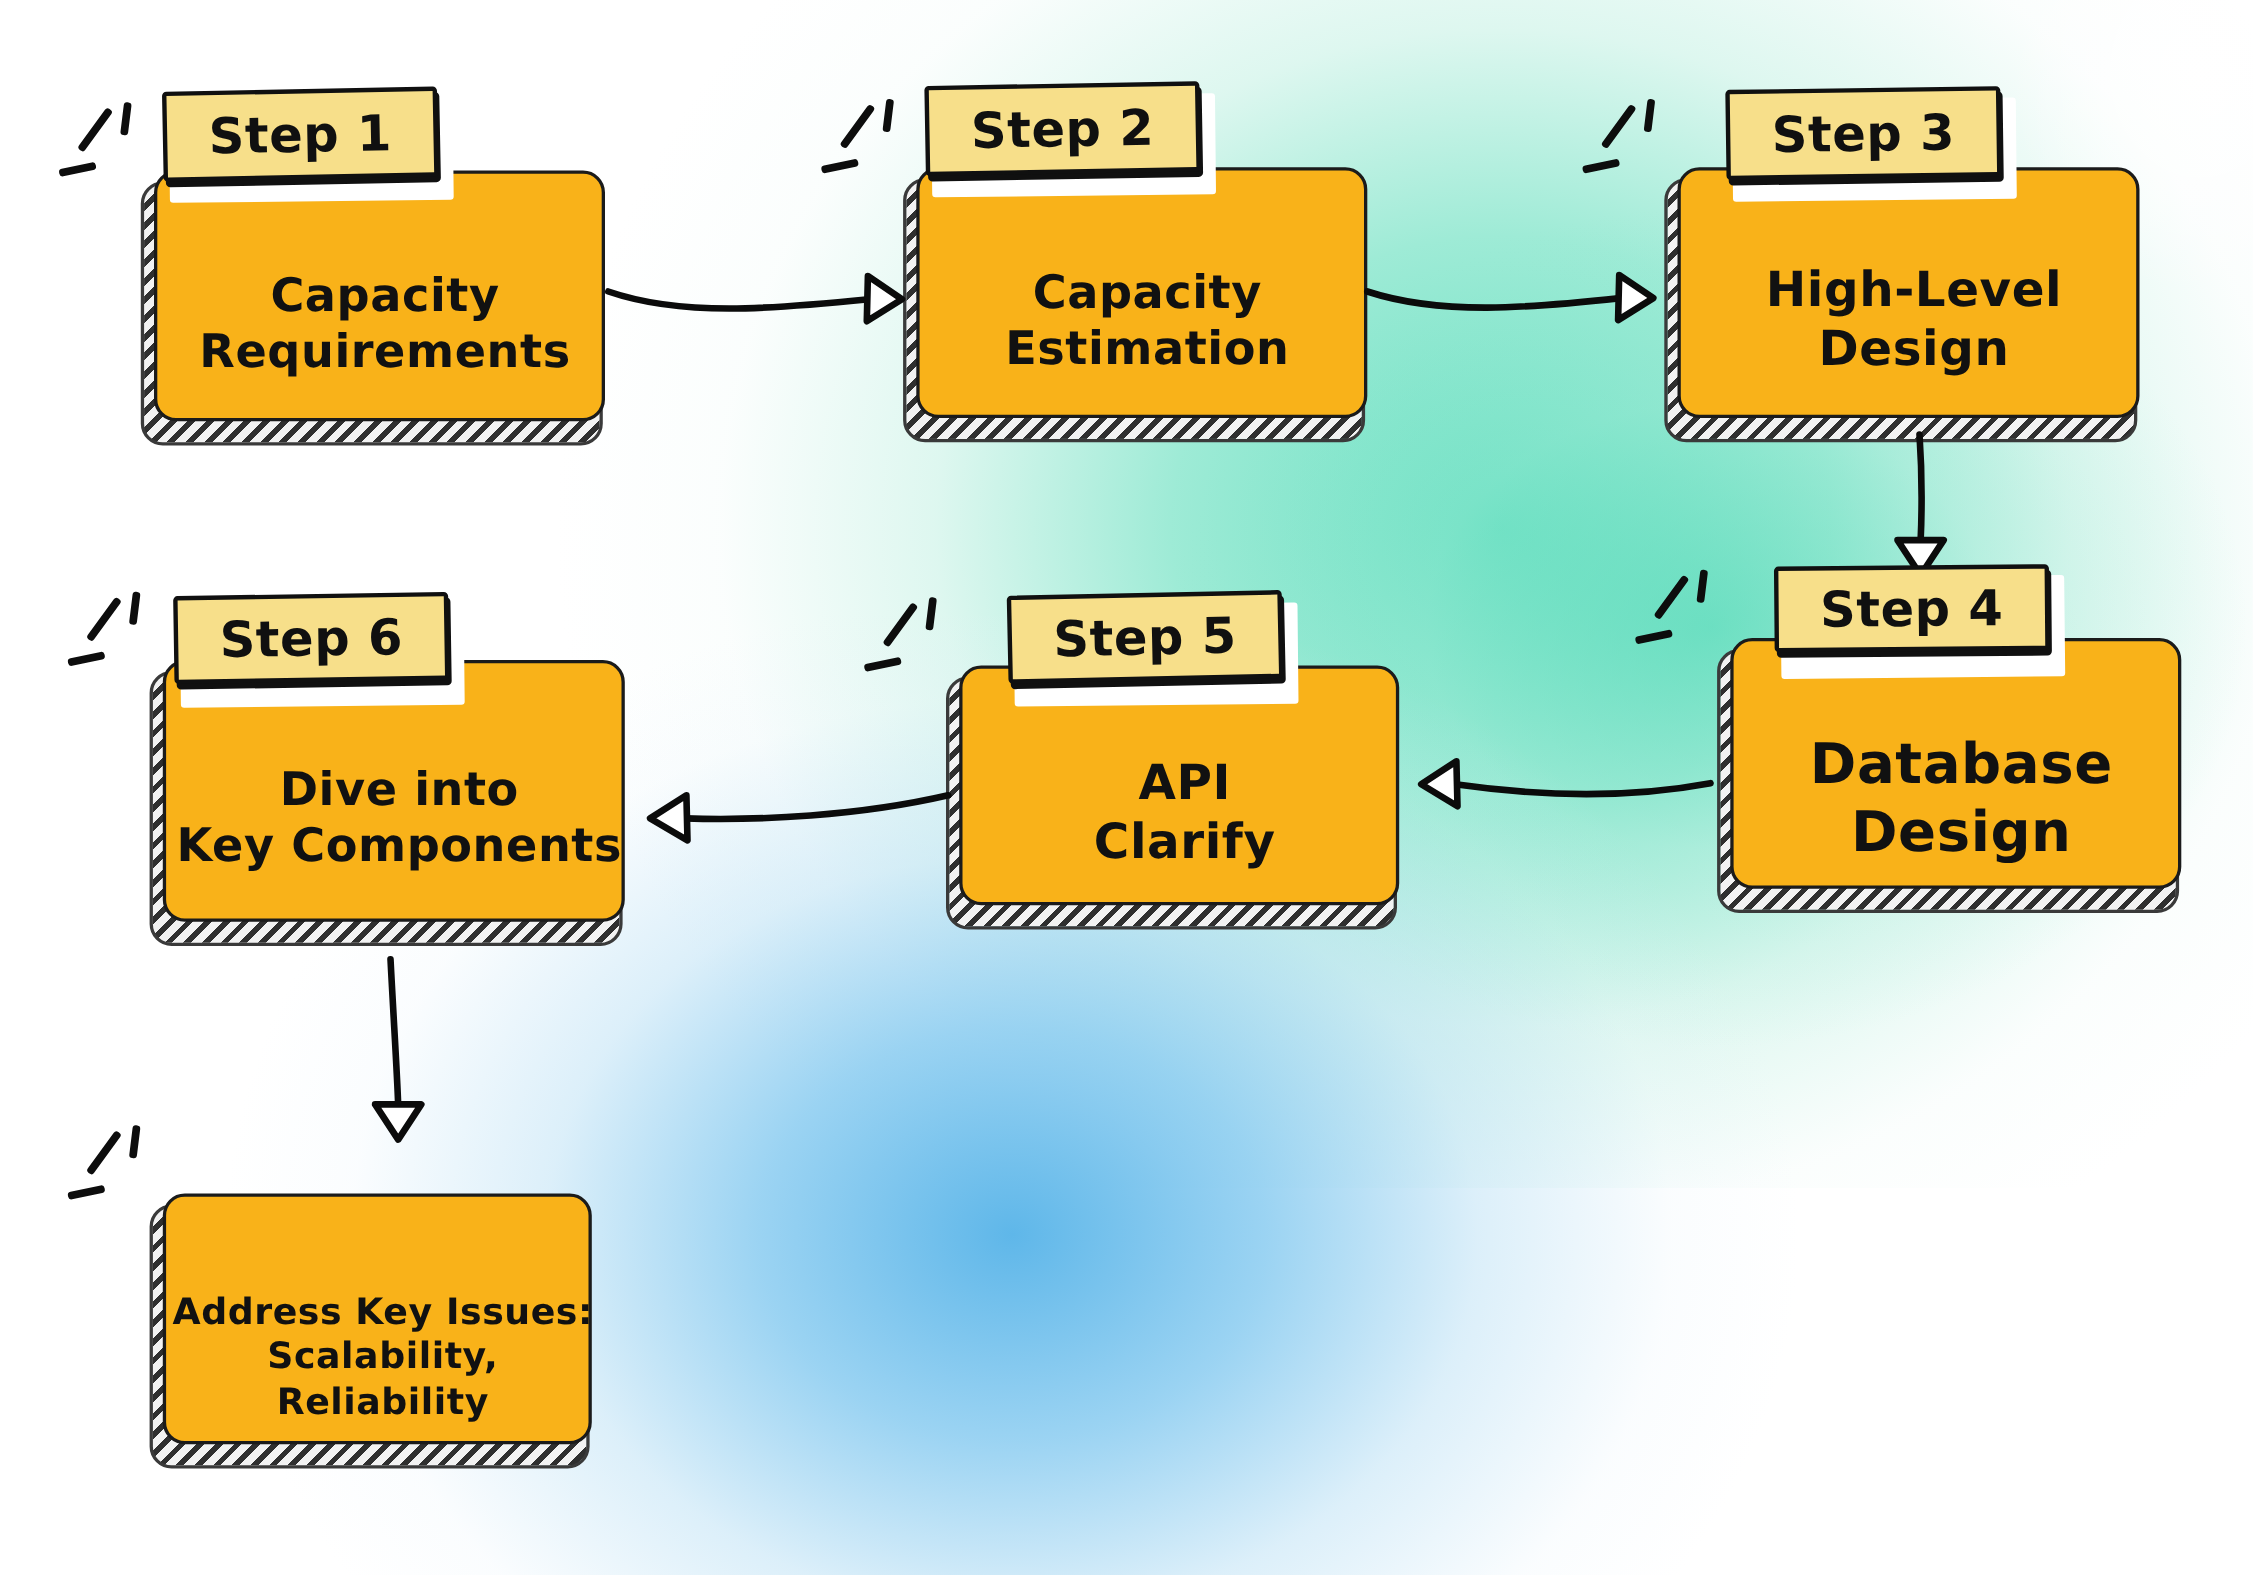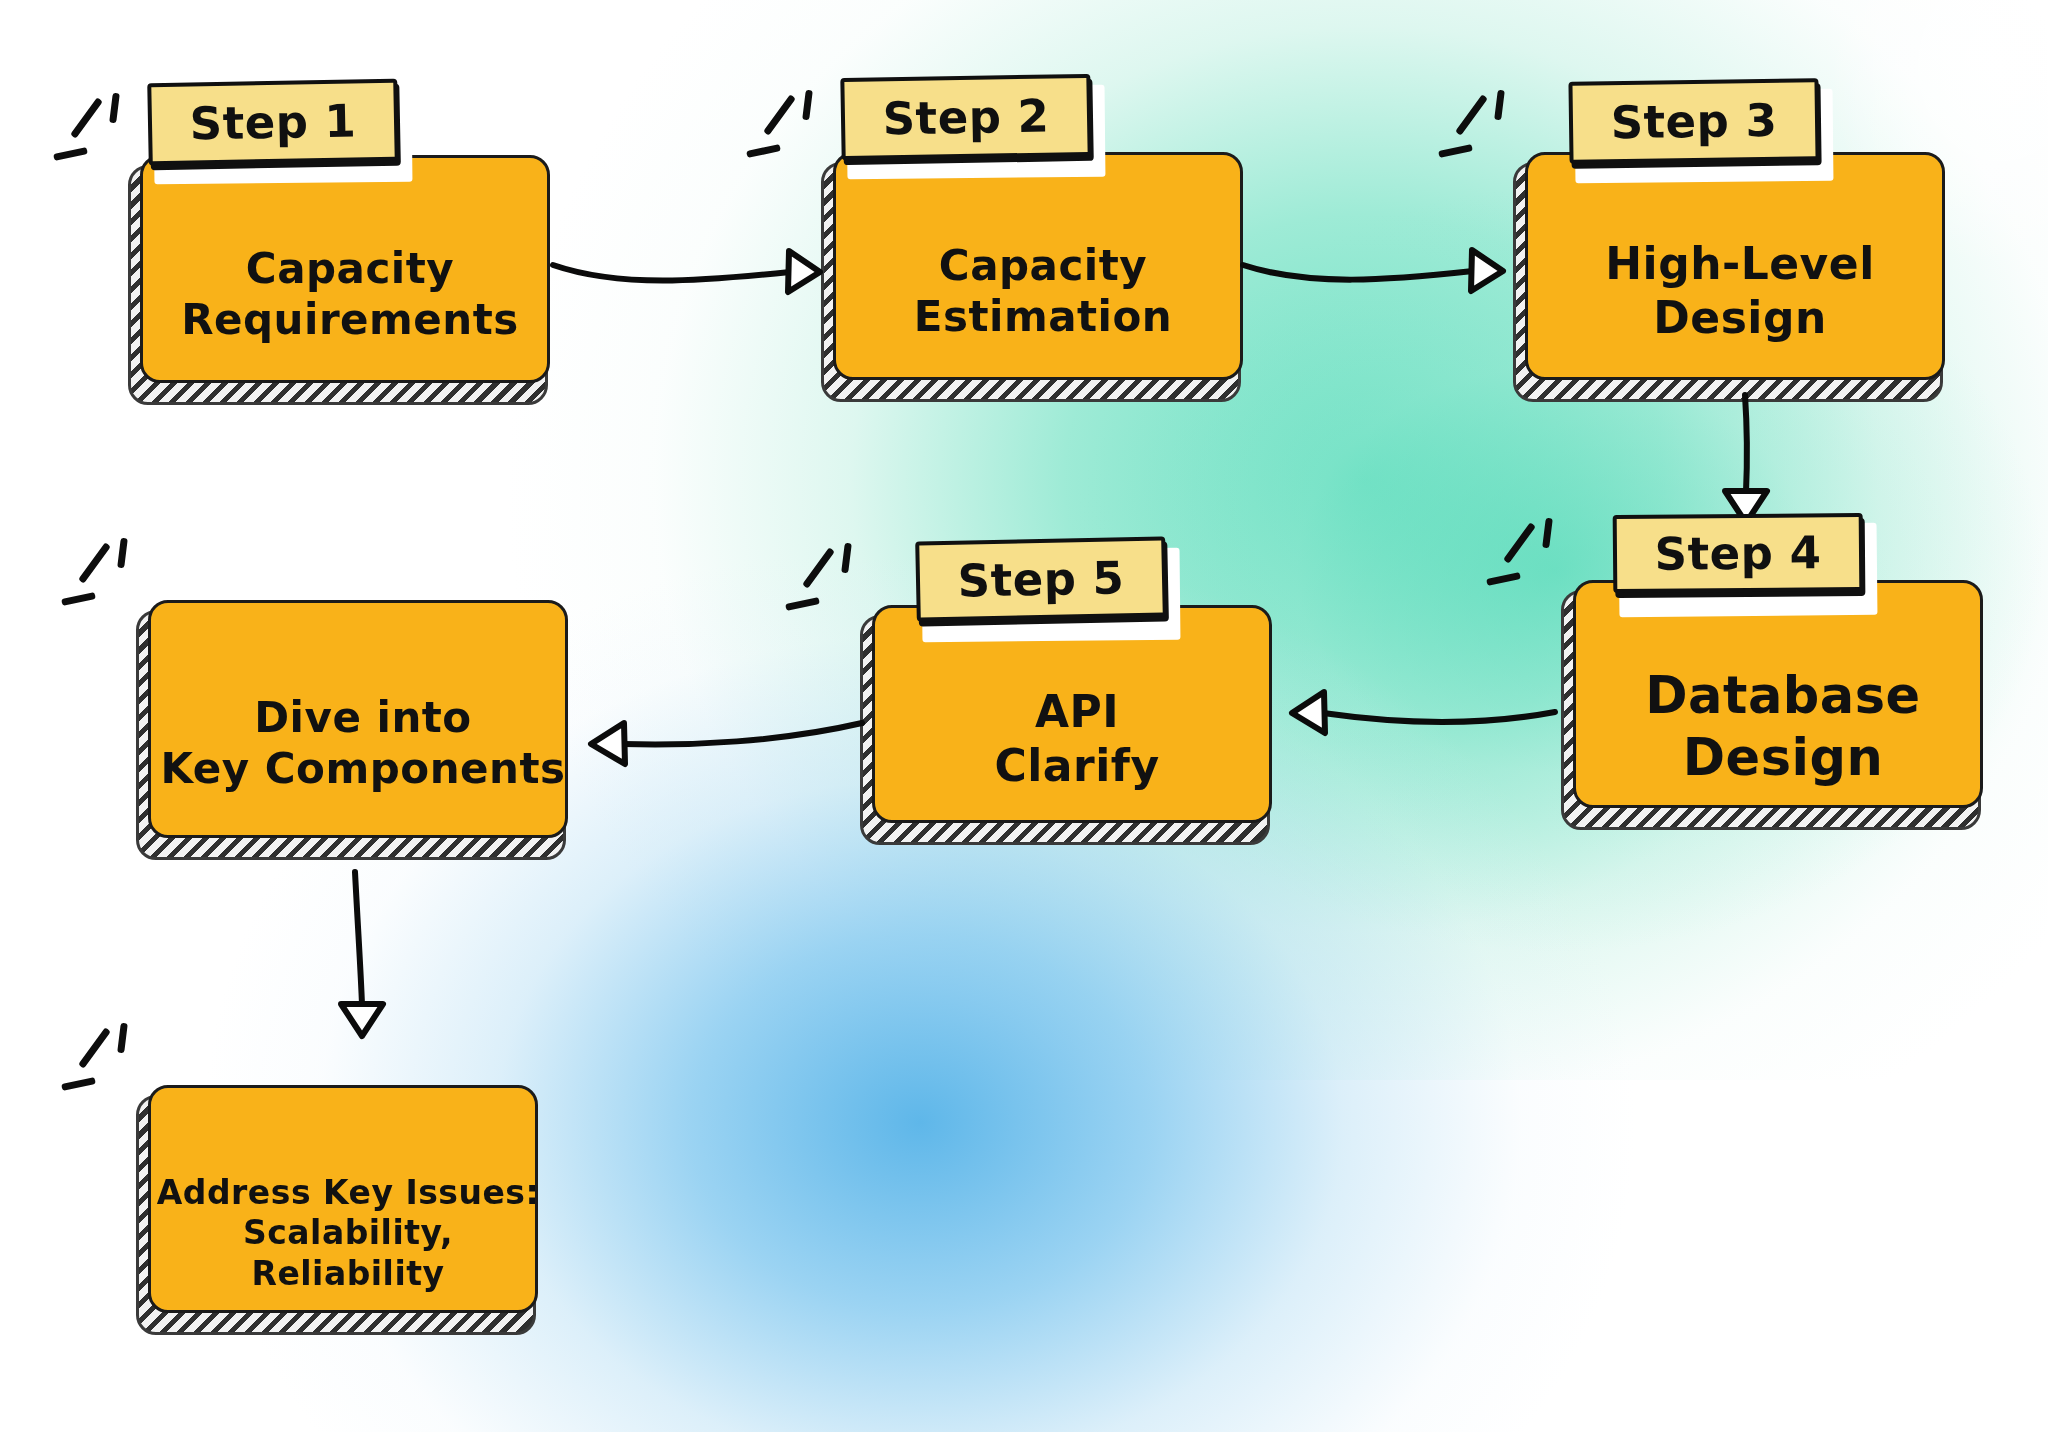--- a/index.html
+++ b/index.html
@@ -262,20 +262,24 @@
   <div class="node" style="left:148px;top:600px;width:430px;height:250px;">
     <div class="node-shadow" style="left:-12px;top:10px;width:430px;height:250px;"></div>
     <div class="node-body" style="width:420px;height:238px;"></div>
     <div class="node-text" style="top:92px;font-size:42px;">Dive into
 Key Components</div>
     <div class="sparkle" style="left:-73px;top:-62px;width:70px;height:80px;">
       <i class="sp-a"></i>
         <i class="sp-b"></i>
         <i class="sp-c"></i>
     </div>
+    <div class="label-tab" style="left:10px;top:-60px;width:260px;height:92px;">
+      <div class="label-paper" style="left:6px;top:10px;width:258px;height:92px;"></div>
+      <div class="label-card" style="left:0;top:0;width:250px;height:80px;font-size:45px;transform:rotate(-0.9deg);">Step 6</div>
+    </div>
   </div>
 
   <div class="node" style="left:148px;top:1085px;width:400px;height:240px;">
     <div class="node-shadow" style="left:-12px;top:10px;width:400px;height:240px;"></div>
     <div class="node-body" style="width:390px;height:228px;"></div>
     <div class="node-text" style="top:88px;font-size:33px;">Address Key Issues:
 Scalability, Reliability</div>
     <div class="sparkle" style="left:-73px;top:-62px;width:70px;height:80px;">
       <i class="sp-a"></i>
         <i class="sp-b"></i>

